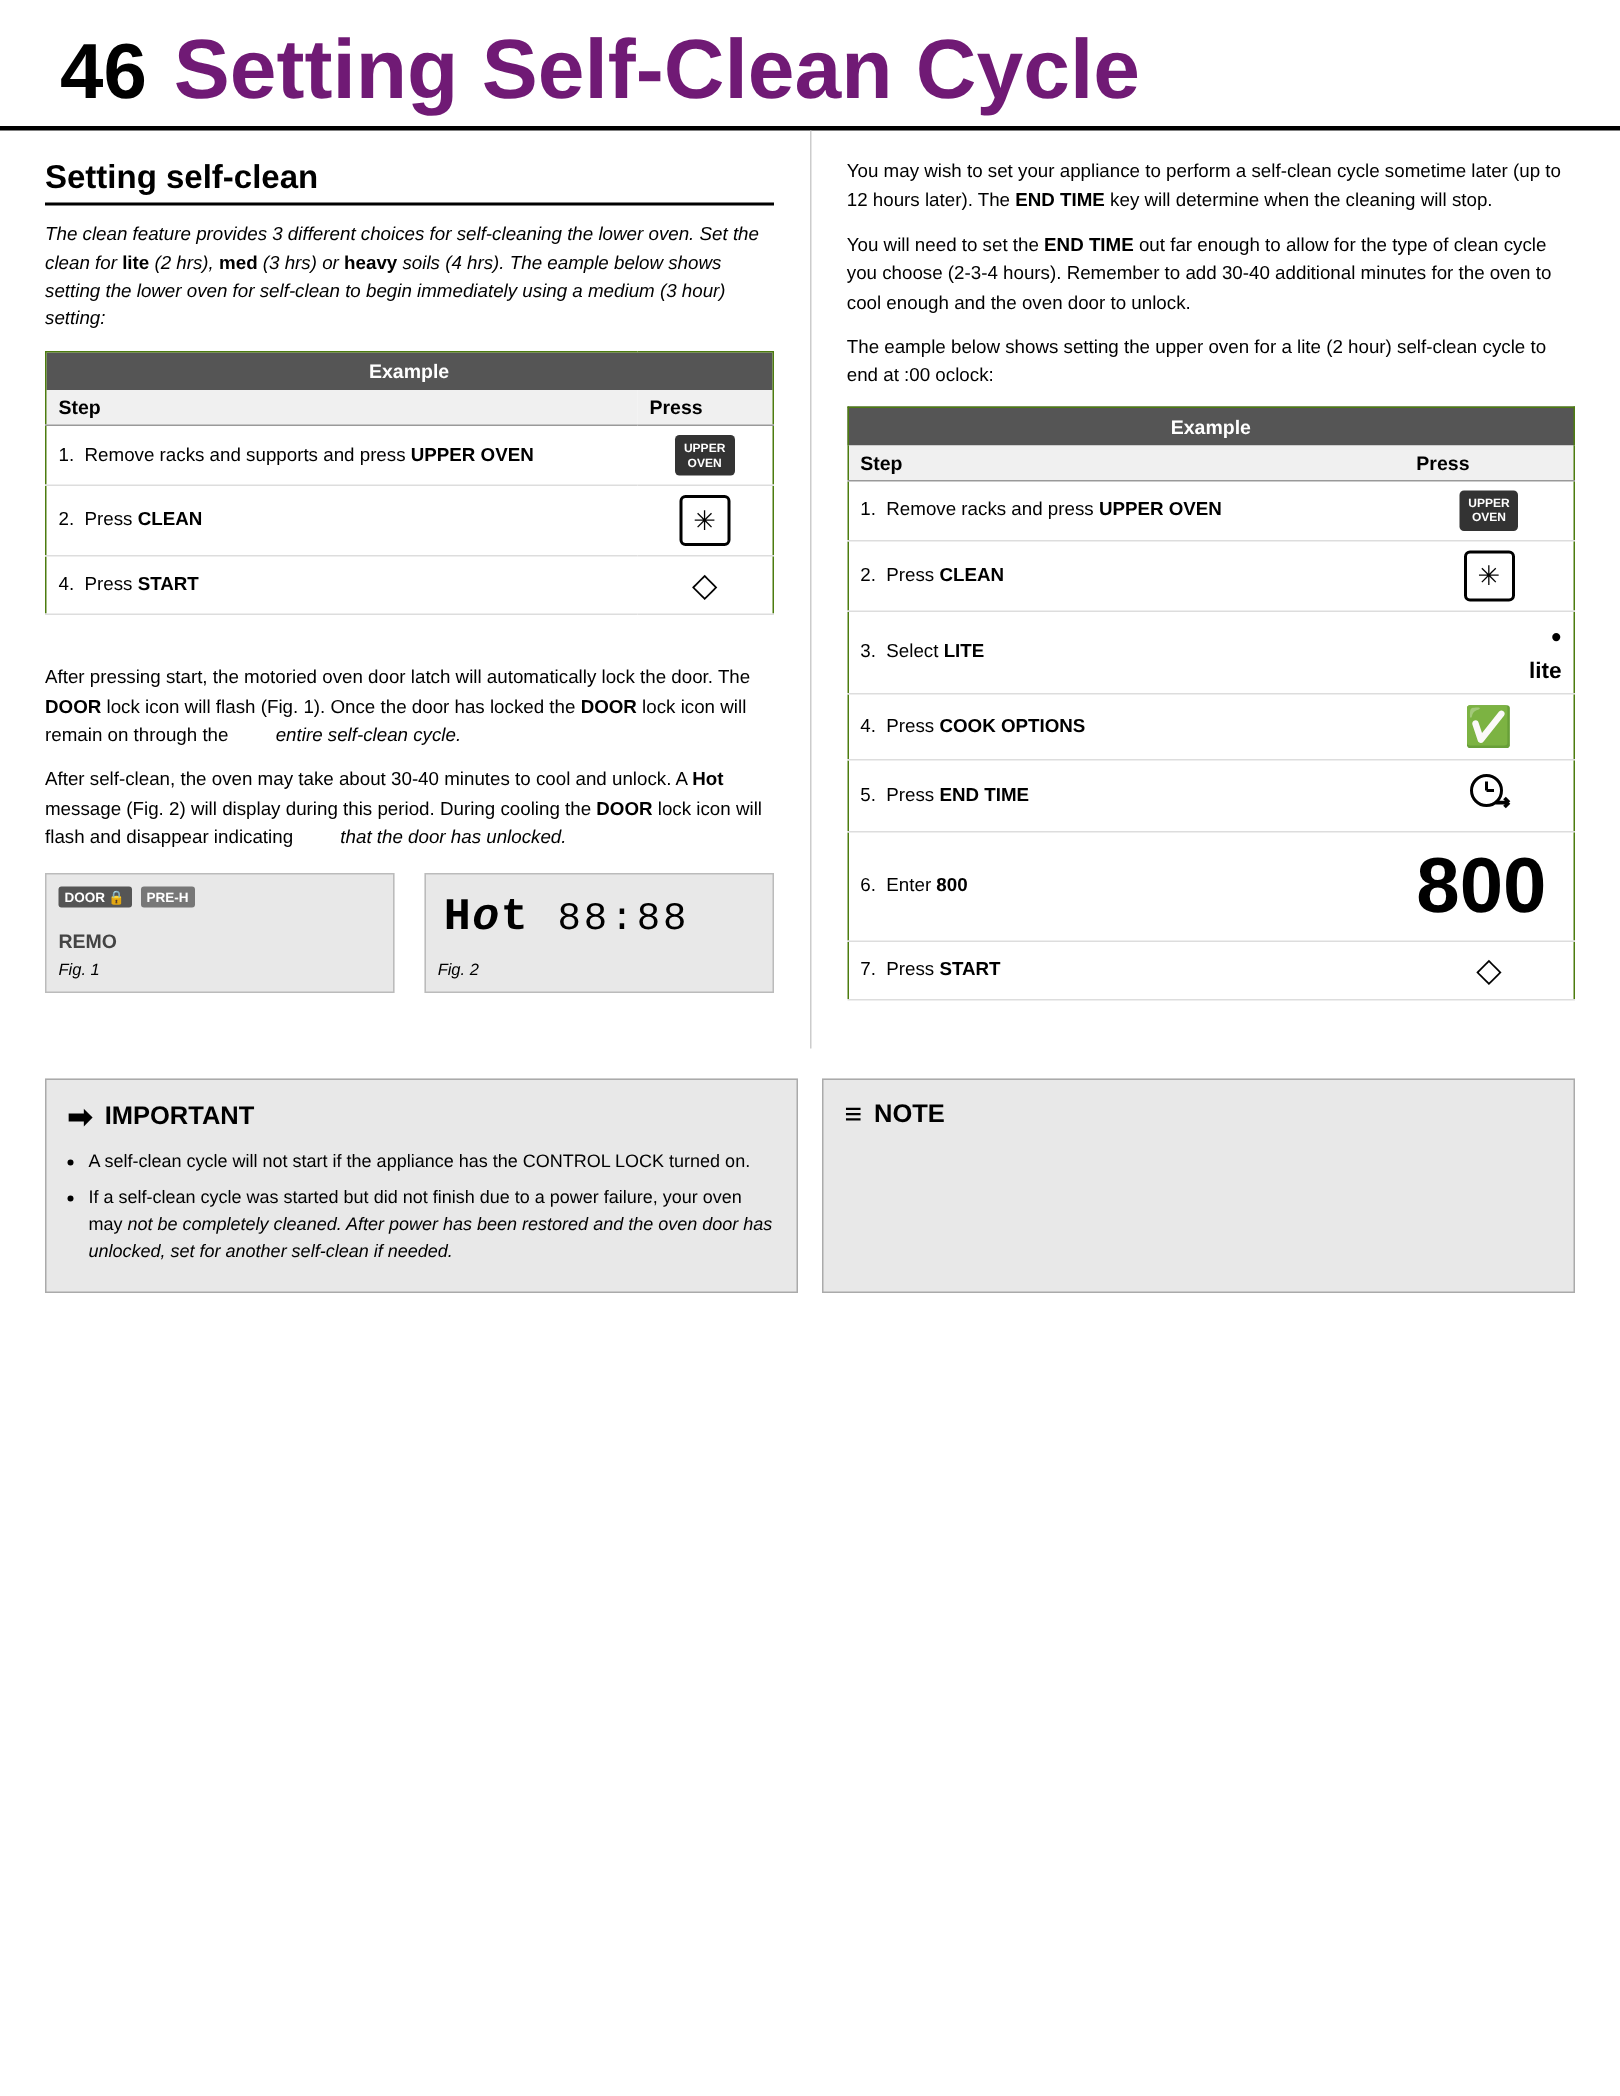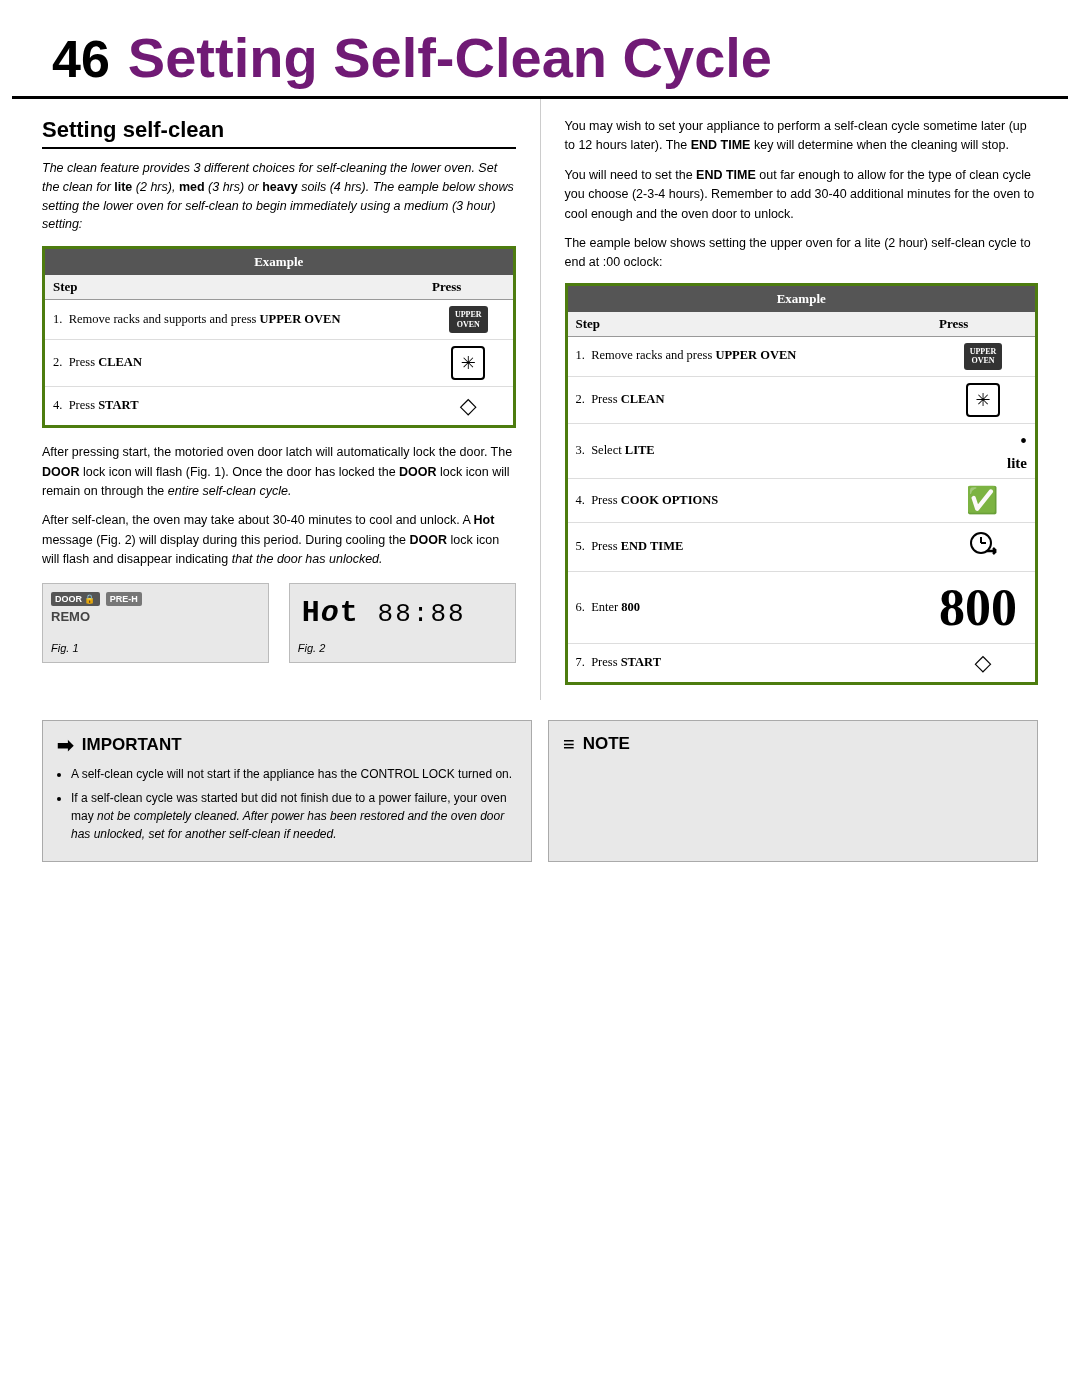--- a/index.html
+++ b/index.html
@@ -8,21 +8,21 @@
       background: #fff;
       width: 1080px;
       min-height: 1397px;
       color: #000;
       font-size: 14px;
     }
     .page {
       width: 1080px;
       min-height: 1397px;
       background: #fff;
-      padding: 12px;
+      padding: 0;
     }
     
     .page-header {
       background: #fff;
       padding: 18px 40px 10px 40px;
       border-bottom: 3px solid #000;
       display: flex;
       align-items: baseline;
       gap: 18px;
     }
@@ -70,23 +70,22 @@
       line-height: 1.5;
     }
     .intro-text strong {
       font-weight: 900;
       font-style: normal;
     }
     
     .example-table {
       width: 100%;
       border-collapse: collapse;
-      margin-bottom: 15px;
-      border: 3px solid #4d7c0f;
-      font-family: Liberation Serif, serif;
+      margin-bottom: 32px;
+      border: 1px solid #4d7c0f;
     }
     .example-table .table-header-row td {
       background: #555;
       color: #fff;
       font-weight: 900;
       text-align: center;
       font-size: 13px;
       padding: 5px 8px;
     }
     .example-table .col-header-row td {
@@ -161,20 +160,21 @@
     
     .body-text {
       font-size: 12.5px;
       line-height: 1.55;
       margin-bottom: 10px;
     }
     .body-text strong {
       font-weight: 900;
     }
     .body-text em {
+      margin-left: 28px;
     }
     
     .figures-row {
       display: flex;
       gap: 20px;
       margin-top: 14px;
       margin-bottom: 8px;
     }
     .fig-box {
       flex: 1;
@@ -188,21 +188,21 @@
     }
     .fig-label {
       font-size: 11px;
       margin-top: 5px;
       font-style: italic;
     }
     
     .fig1-display {
       display: flex;
       flex-direction: column;
-      gap: 3px;
+      gap: 15px;
     }
     .fig1-top-row {
       display: flex;
       align-items: center;
       gap: 6px;
       font-size: 11px;
       font-weight: 900;
     }
     .door-badge {
       background: #555;

